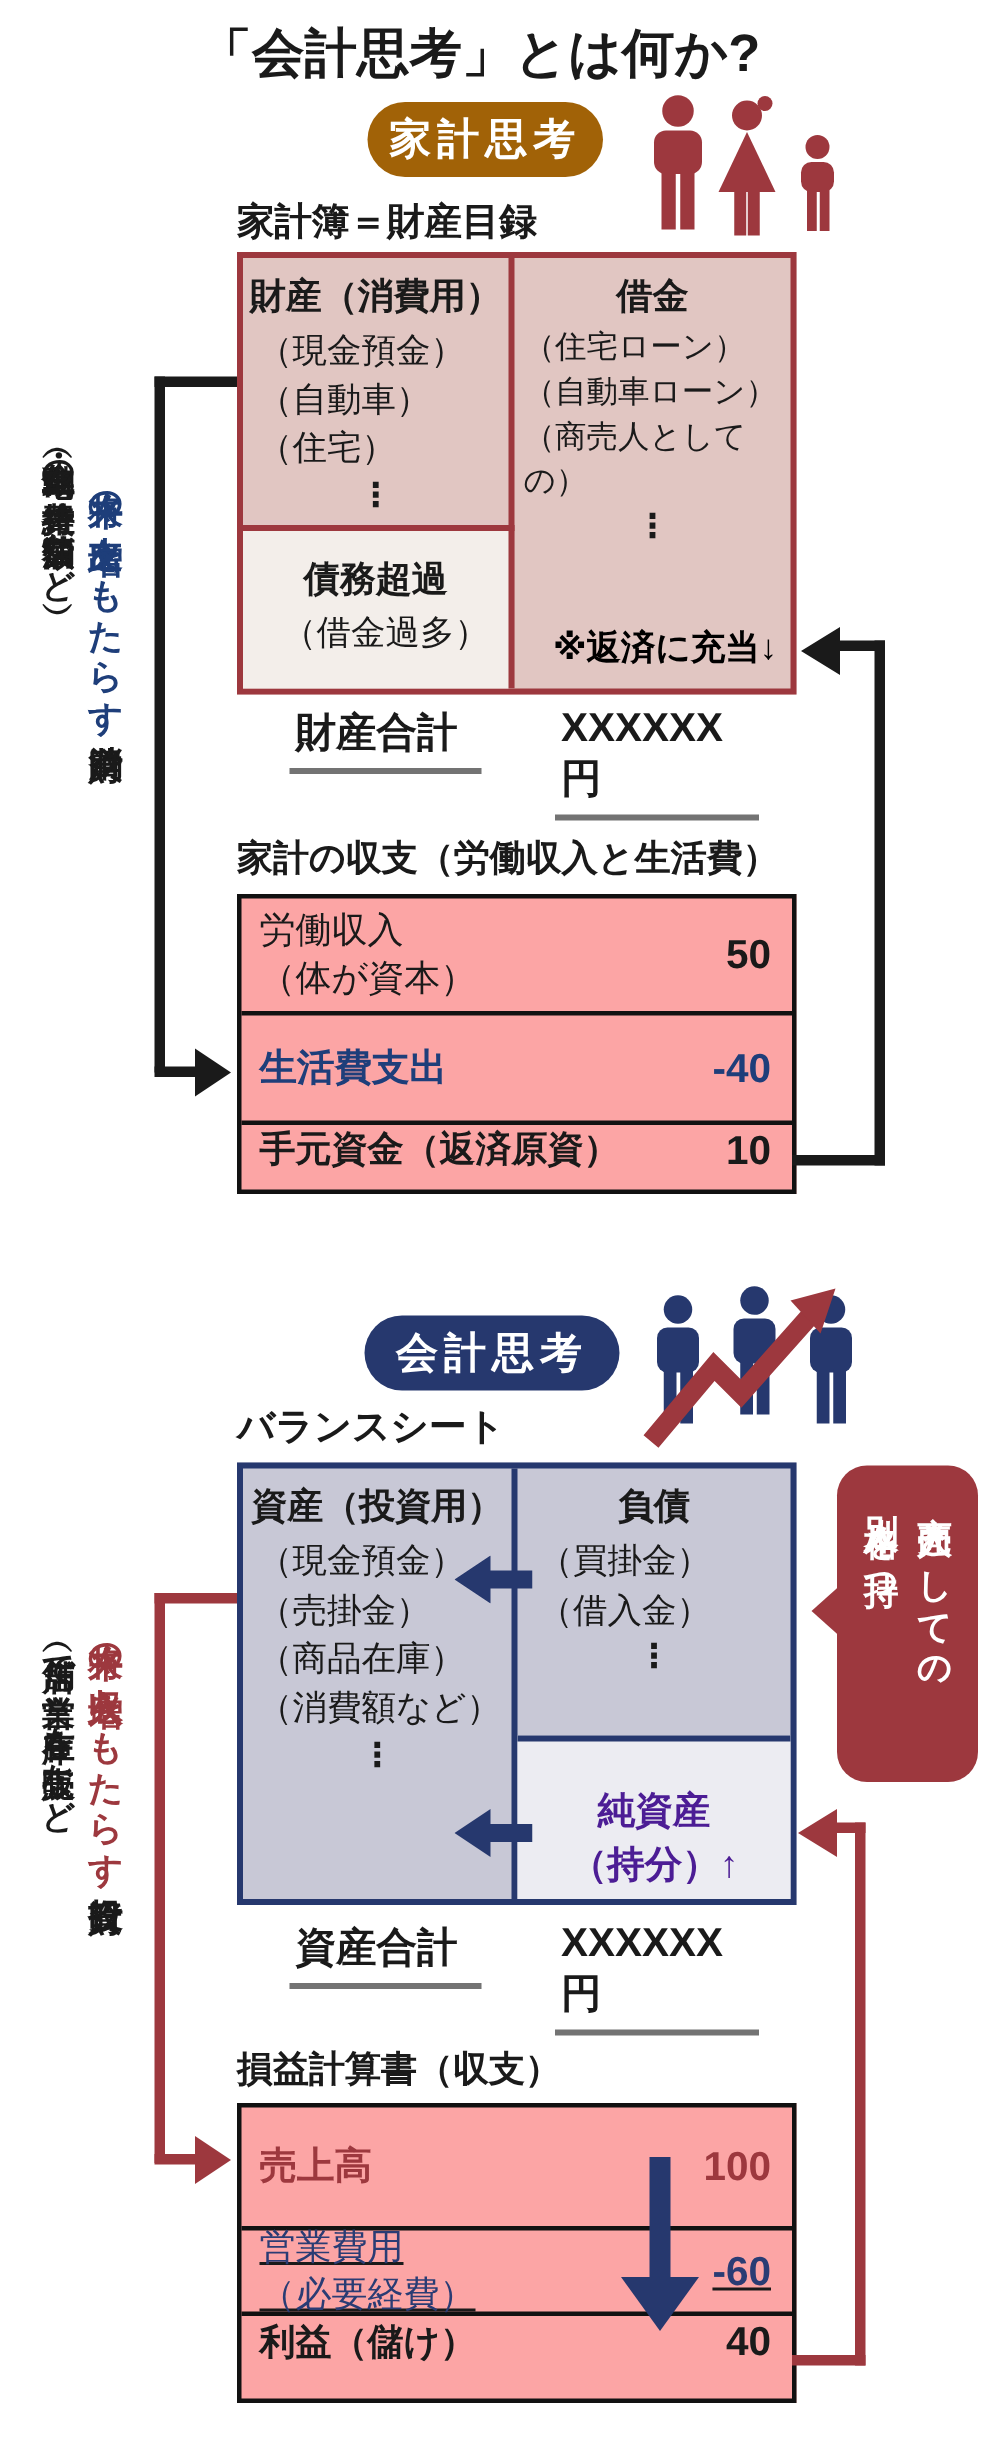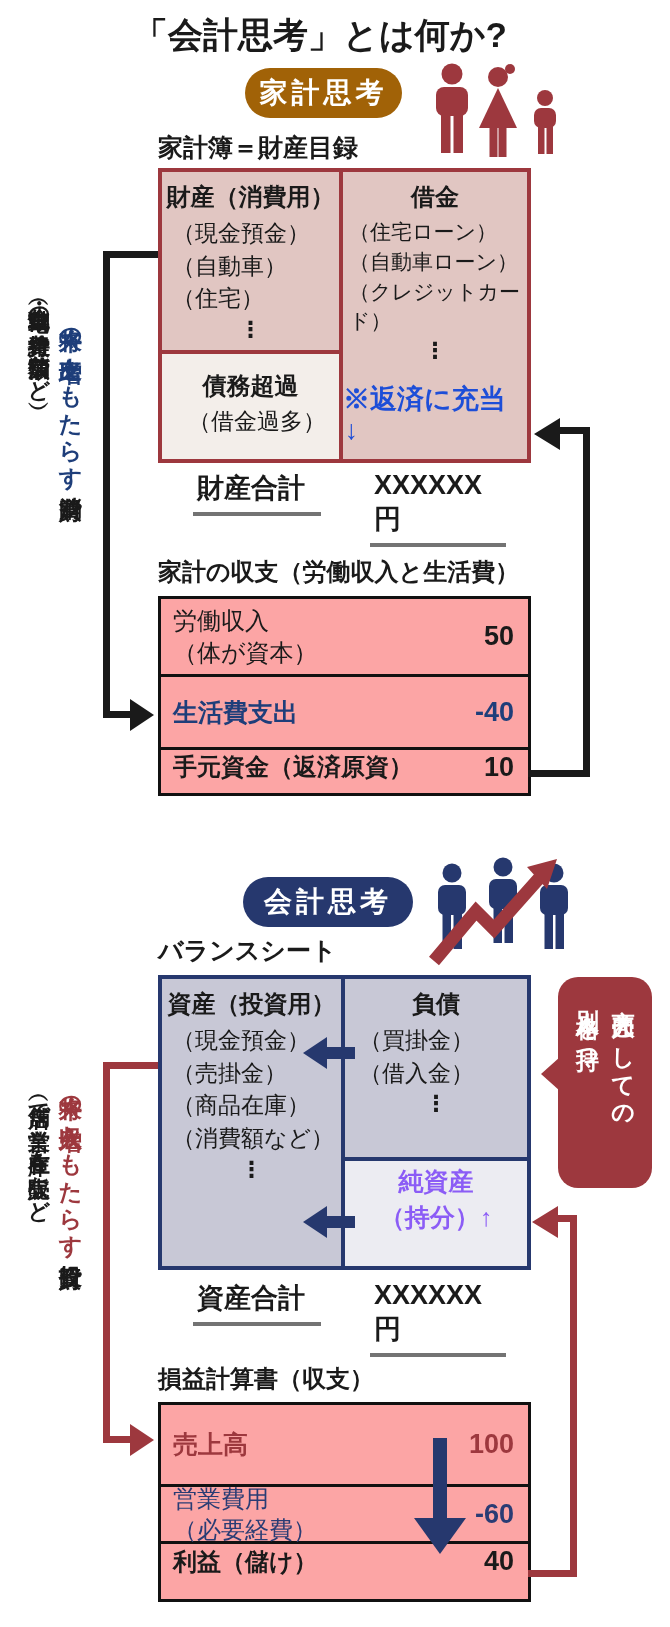--- a/index.html
+++ b/index.html
@@ -13,24 +13,24 @@
   .badge-navy{background:#26386e;}
   .sec-label{font-size:25px;font-weight:bold;}
   
   .t-red{border:4px solid #9d383e;background:#e1c6c2;}
   .t-navy{border:4px solid #26386e;background:#c8c8d6;}
   .t-bw{border:3px solid #111;background:#fca5a5;}
   .cell-head{text-align:center;font-size:24px;font-weight:bold;padding-top:9px;}
   .cell-items{font-size:23px;line-height:1.42;padding-left:10px;padding-top:4px;}
   .cell-items.small{font-size:21px;padding-left:6px;}
   .dots{text-align:center;font-size:22px;font-weight:bold;letter-spacing:0;line-height:1;margin-top:4px;}
-  .repay-note{position:absolute;right:9px;bottom:12px;color:#1d4ed8;font-size:27px;font-weight:bold;font-family:Liberation Mono, monospace;}
+  .repay-note{position:absolute;right:9px;bottom:12px;color:#000000;font-size:23px;font-weight:bold;}
   .insolv-title{text-align:center;font-size:24px;font-weight:bold;padding-top:16px;}
   .insolv-sub{text-align:center;font-size:23px;padding-top:4px;margin-left:13px;}
-  .net-cell{color:#8b5cf6;font-size:25px;font-weight:bold;text-align:center;line-height:1.45;padding-top:2px;}
+  .net-cell{color:#4c1d95;font-size:25px;font-weight:bold;text-align:center;line-height:1.45;padding-top:28px;}
   
   .mrow{display:flex;justify-content:space-between;align-items:center;padding:0 14px 0 12px;box-sizing:border-box;}
   .mrow .lbl{font-size:24px;line-height:1.3;}
   .mrow .val{font-size:27px;font-weight:bold;}
   .blue{color:#1e3e7a;font-weight:bold;}
   .navyt{color:#2a3c74;}
   .redt{color:#9d383e;font-weight:bold;}
   .bdr-top{border-top:3px solid #111;}
   
   .total{font-size:27px;font-weight:bold;text-align:left;border-bottom:4px solid #737373;padding:0 4px 6px 4px;}
@@ -98,21 +98,21 @@
     <div class="abs" style="left:0;top:178px;width:177px;bottom:0;background:#f3eeea;border-top:4px solid #9d383e;border-right:4px solid #9d383e;">
       <div class="insolv-title">債務超過</div>
       <div class="insolv-sub">（借金過多）</div>
     </div>
 
     <div class="abs" style="left:181px;top:0;right:0;bottom:0;">
       <div class="cell-head">借金</div>
       <div class="cell-items small">
         <div>（住宅ローン）</div>
         <div>（自動車ローン）</div>
-        <div>（クレジットカード）</div>
+        <div>（商売人としての）</div>
       </div>
       <div class="dots">⋮</div>
       <div class="repay-note">※返済に充当↓</div>
     </div>
   </div>
 
   <div class="abs total" style="left:193px;top:470px;width:120px;">財産合計</div>
   <div class="abs total" style="left:370px;top:470px;width:128px;">XXXXXX円</div>
 
   <div class="abs sec-label" style="left:158px;top:556px;font-size:24px;">家計の収支（労働収入と生活費）</div>
@@ -211,21 +211,21 @@
   <div class="abs total" style="left:193px;top:1280px;width:120px;">資産合計</div>
   <div class="abs total" style="left:370px;top:1280px;width:128px;">XXXXXX円</div>
 
   <div class="abs sec-label" style="left:158px;top:1363px;font-size:24px;">損益計算書（収支）</div>
 
   <div class="abs t-bw" style="left:158px;top:1402px;width:367px;height:194px;">
     <div class="mrow" style="height:79px;">
       <div class="lbl redt" style="font-size:25px;">売上高</div>
       <div class="val redt">100</div>
     </div>
-    <div class="mrow bdr-top" style="height:57px;">
+    <div class="mrow bdr-top" style="height:57px;text-decoration:underline;">
       <div class="lbl navyt">
         <div>営業費用</div>
         <div>（必要経費）</div>
       </div>
       <div class="val navyt">-60</div>
     </div>
     <div class="mrow bdr-top" style="height:38px;">
       <div class="lbl" style="font-weight:bold;">利益（儲け）</div>
       <div class="val">40</div>
     </div>

